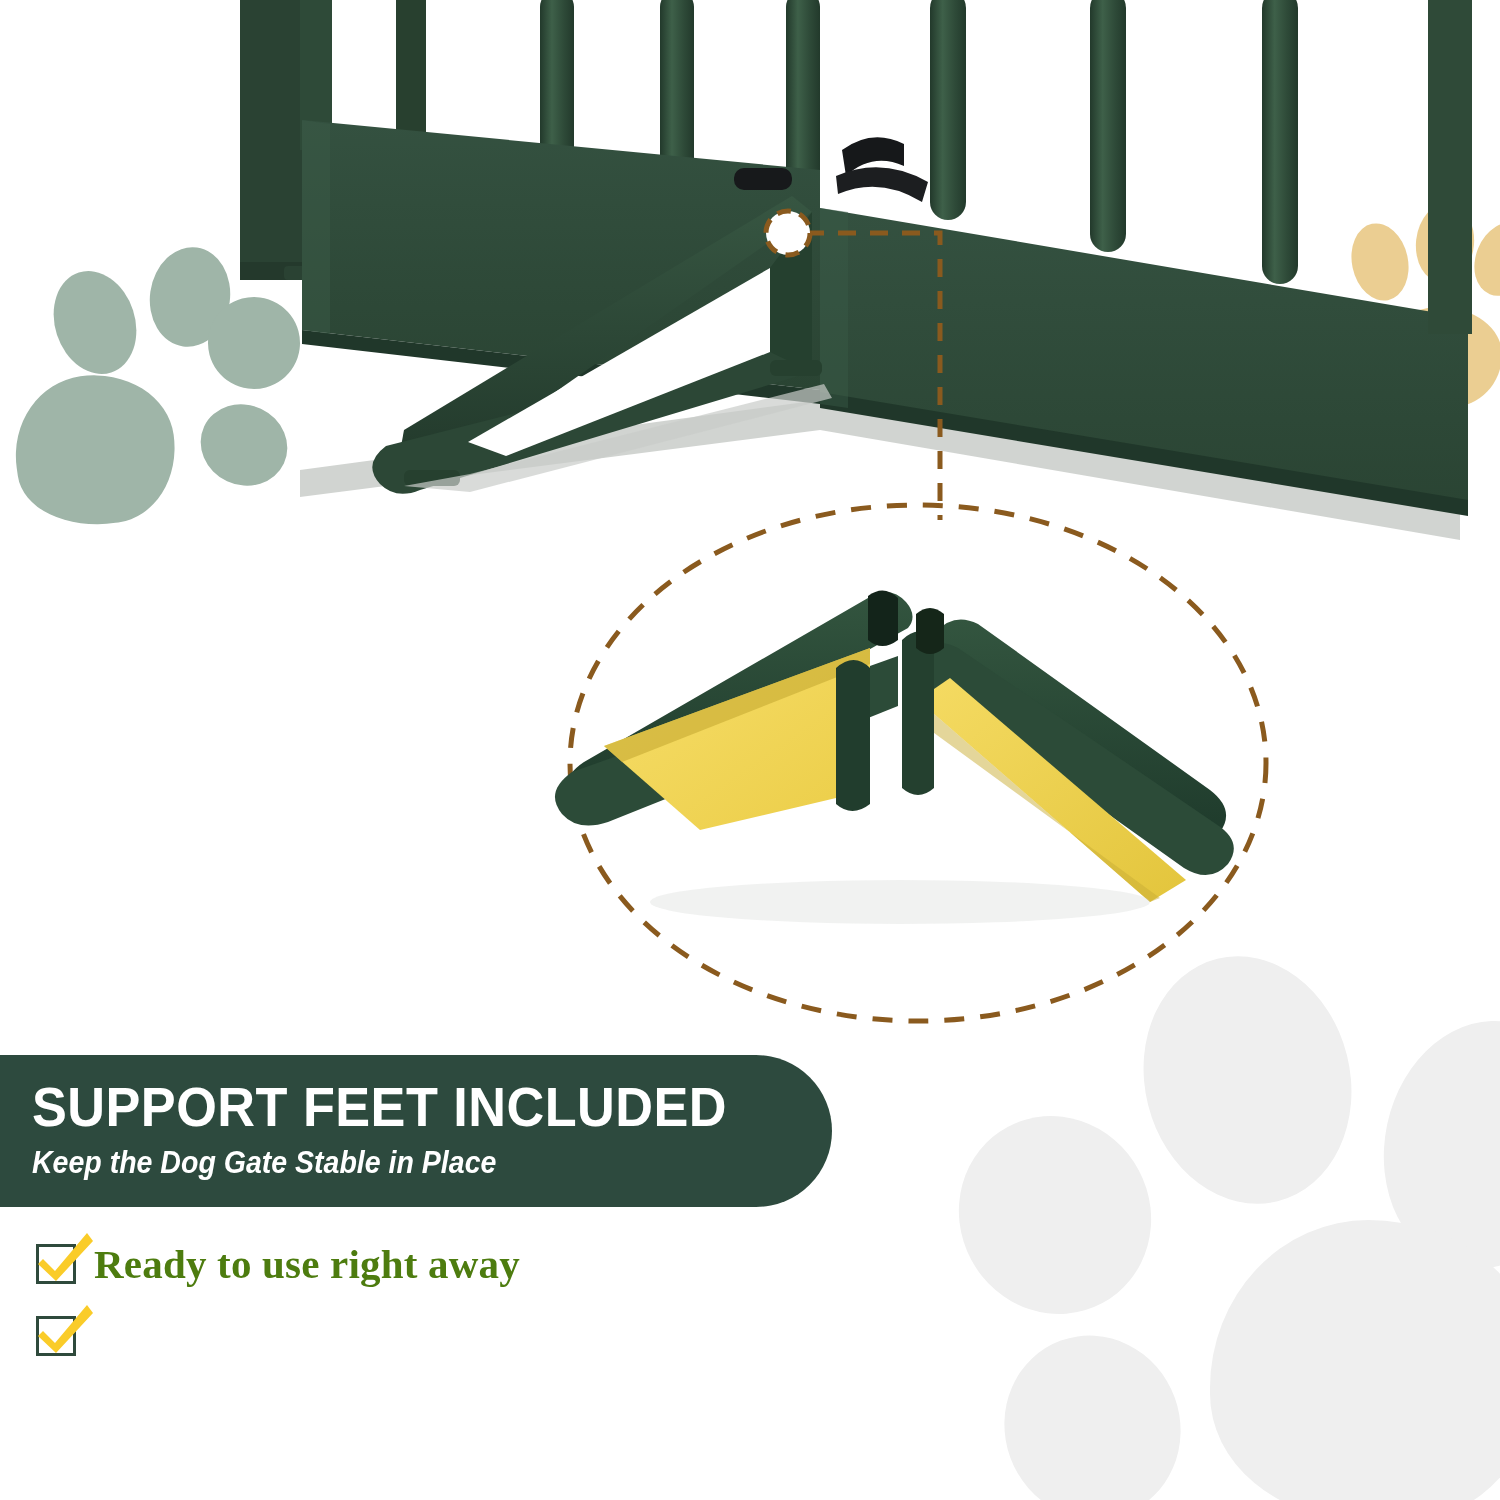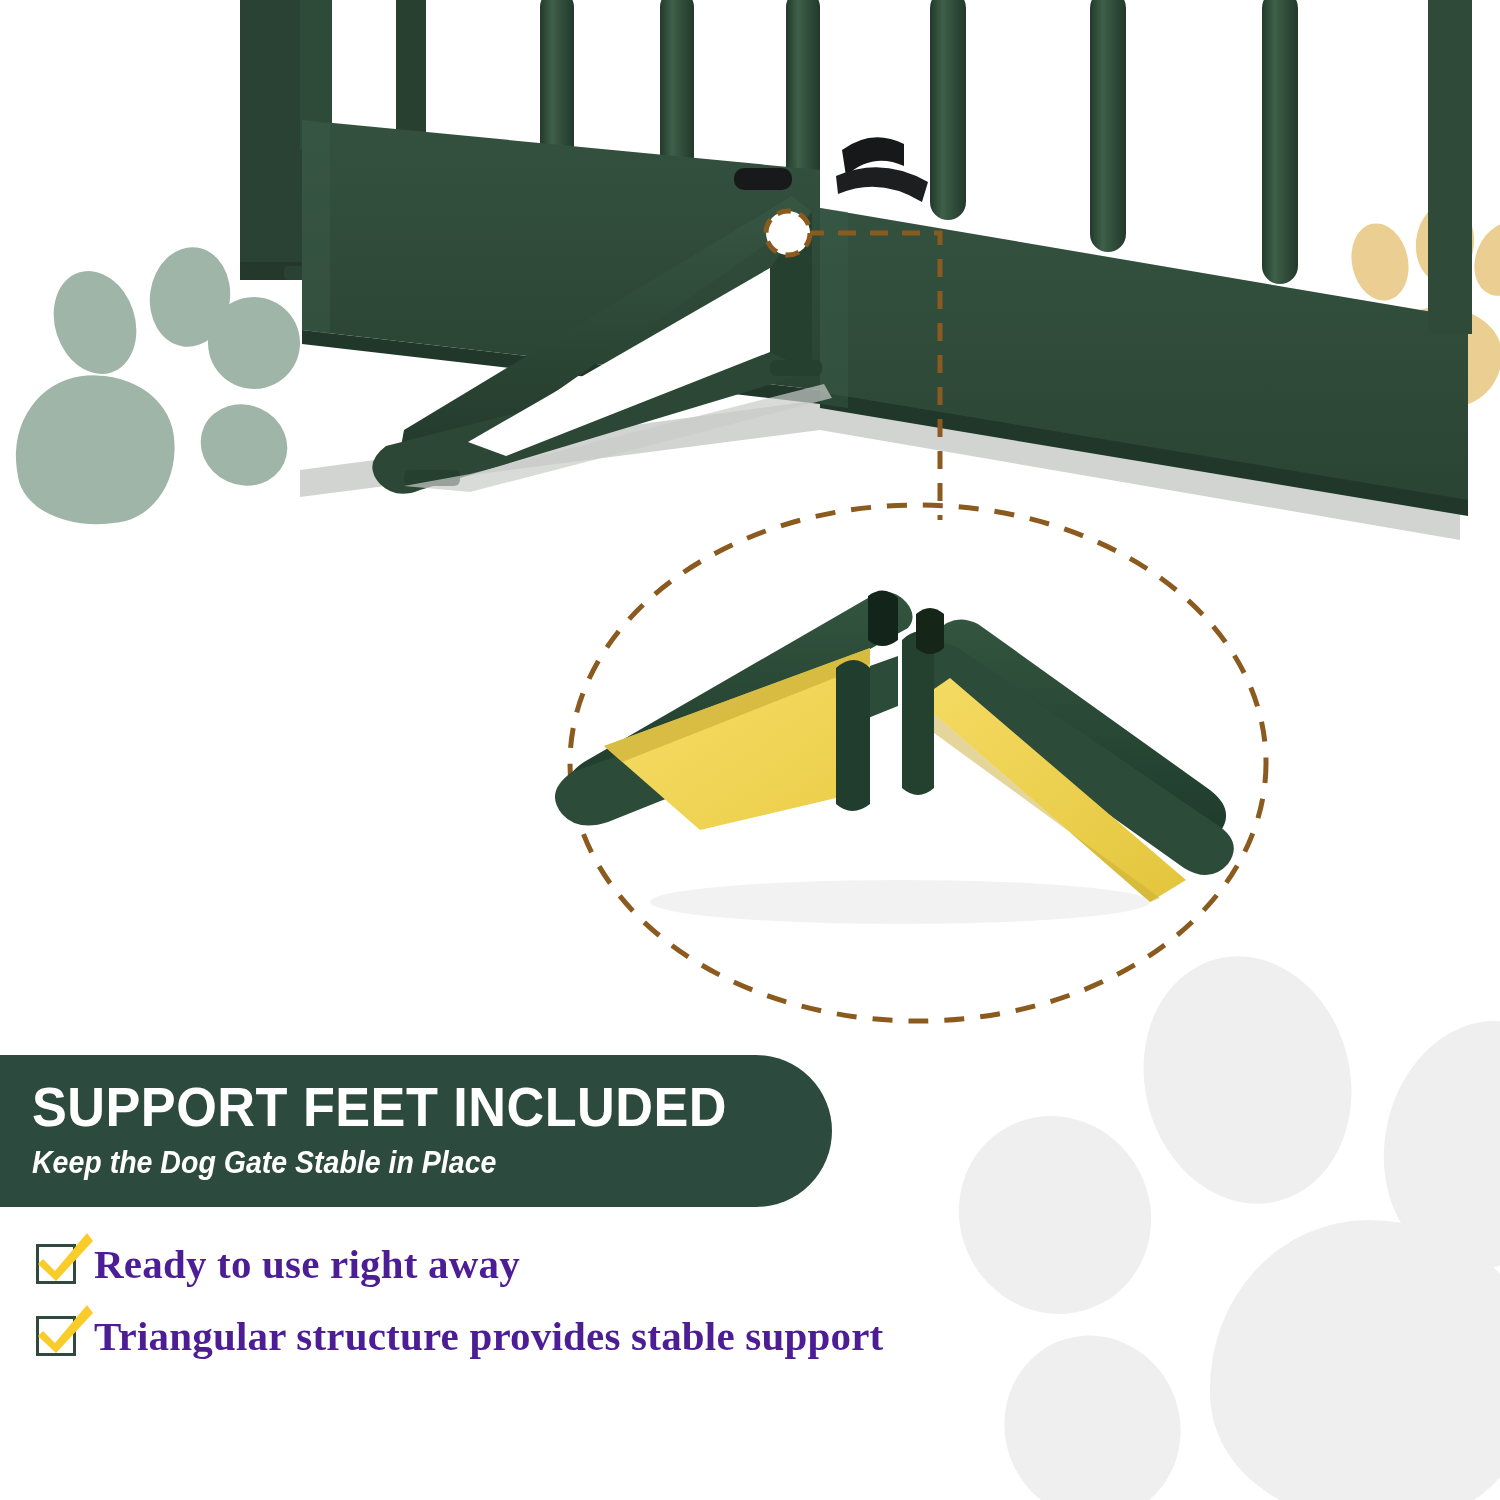--- a/index.html
+++ b/index.html
@@ -66,21 +66,21 @@
   }
   .check-box .tick{
     position:absolute;left:-2px;top:-14px;
     width:56px;height:50px;
     overflow:visible;
   }
   .feature-text{
     font-family:"Liberation Serif", serif;
     font-weight:bold;
     font-size:41px;
-    color:#4c1d95;
+    color:#4d7c0f;
     white-space:nowrap;
     letter-spacing:0.2px;
   }
 
   
   #gate-art{position:absolute;left:0;top:0;width:1500px;height:1060px;z-index:10;}
   #callout-art{position:absolute;left:0;top:0;width:1500px;height:1500px;z-index:20;pointer-events:none;}
 </style>
 </head>
 <body>
@@ -246,19 +246,18 @@
       </div>
       <div class="feature-text">Ready to use right away</div>
     </div>
 
     <div class="feature-item">
       <div class="check-box">
         <svg class="tick" viewBox="0 0 56 50">
           <path d="M6 26 L18 38 L50 0 L56 8 L19 48 L1 31 Z" fill="#FACC29"></path>
         </svg>
       </div>
-      <div class="feature-text">Triangular structure provides stable support</div>
     </div>
 
 
   </div>
 
 </div>
 
 </body></html>

